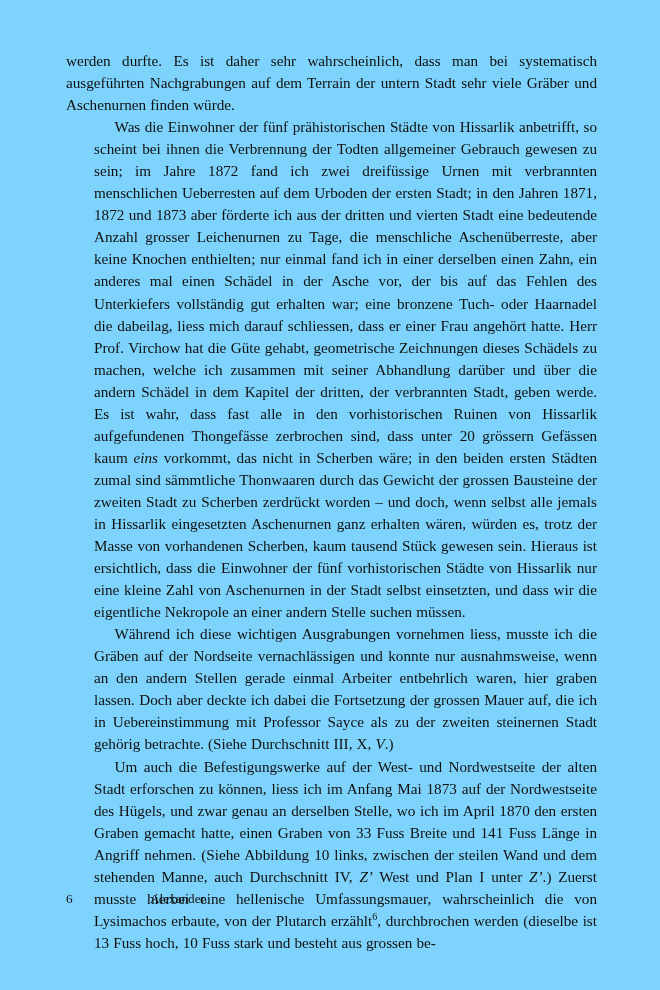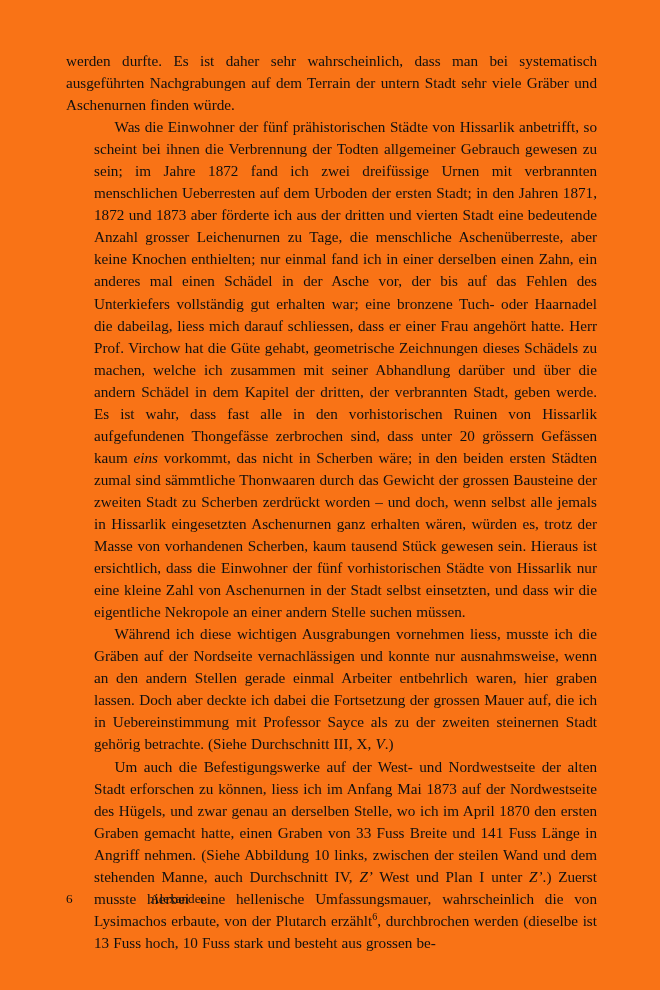--- a/index.html
+++ b/index.html
@@ -10,21 +10,21 @@
   }
   body {
     font-family: "Liberation Serif", "DejaVu Serif", serif;
     color: #101010;
   }
   #page {
     position: relative;
     width: 660px;
     height: 990px;
     margin: 0 auto;
-    background: #f97316;
+    background: #7dd3fc;
     overflow: hidden;
     box-sizing: border-box;
   }
   #textblock {
     position: absolute;
     left: 66px;
     top: 50px;
     width: 531px;
   }
   p.para {

